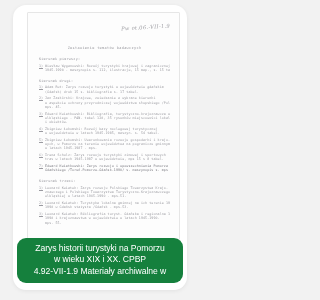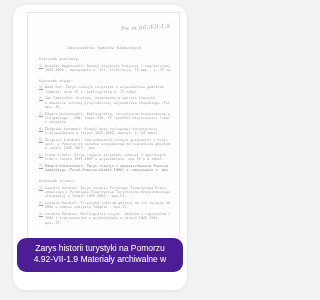--- a/index.html
+++ b/index.html
@@ -121,21 +121,21 @@
   .entry-line.dark { color: #78787f; }
   .entry-line.u { text-decoration: underline; }
 
   
   .caption {
     position: absolute;
     left: 17px;
     top: 238px;
     width: 166px;
     box-sizing: border-box;
-    background: #4c1d95;
+    background: #15803d;
     color: #ffffff;
     border-radius: 9px;
     padding: 5px 6px 6px 6px;
     text-align: center;
     font-size: 8.6px;
     line-height: 11.4px;
     letter-spacing: -0.05px;
   }
   .caption-line { white-space: nowrap; }
 </style>
@@ -257,14 +257,15 @@
           </div>
         </div>
       </div>
 
     </div>
   </div>
 </div>
 
 <div class="caption">
   <div class="caption-line">Zarys historii turystyki na Pomorzu</div>
+  <div class="caption-line">w wieku XIX i XX. CPBP</div>
   <div class="caption-line">4.92-VII-1.9 Materiały archiwalne w</div>
 </div>
 
 </body></html>

